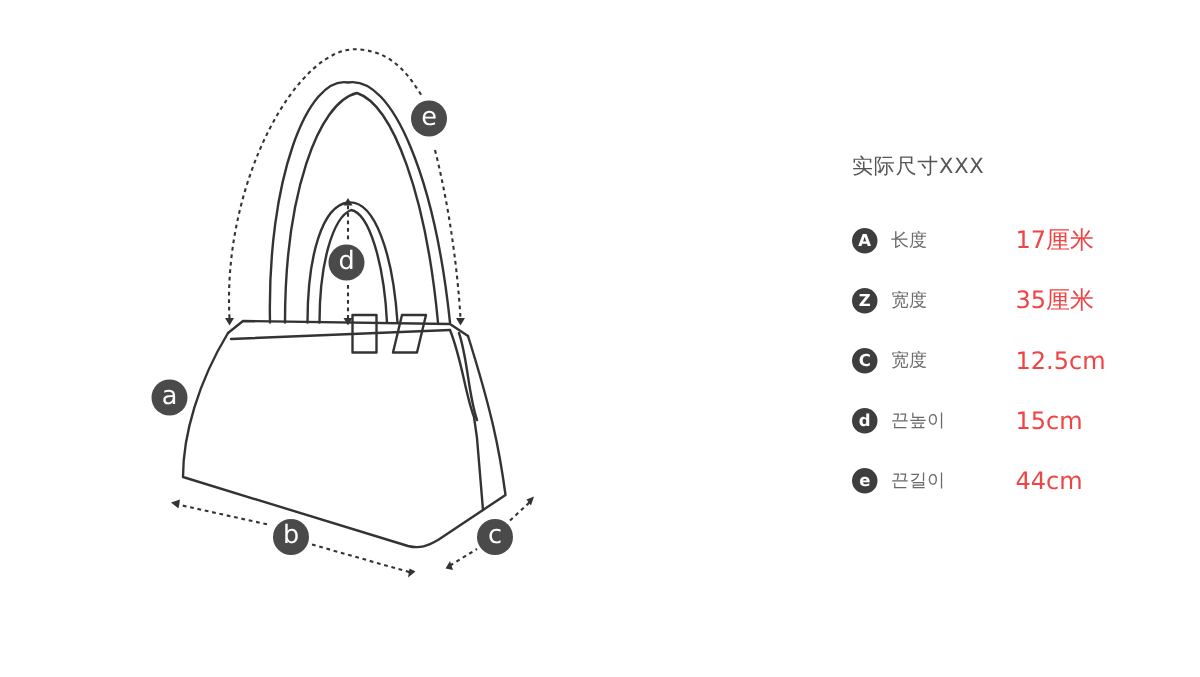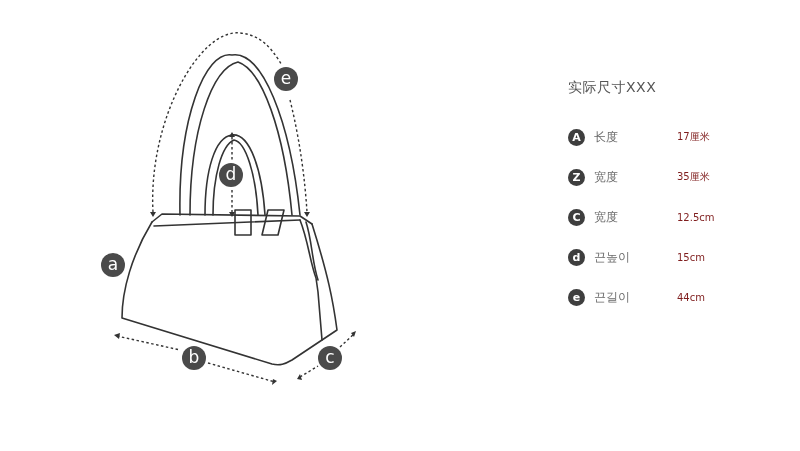--- a/index.html
+++ b/index.html
@@ -4,29 +4,29 @@
   <style>
     html, body { margin: 0; padding: 0; background: #ffffff; }
     body { width: 800px; height: 451px; position: relative; overflow: hidden; font-family: "DejaVu Sans", "Liberation Sans", sans-serif; }
     .diagram { position: absolute; left: 0; top: 0; width: 560px; height: 451px; }
     .diagram svg { position: absolute; left: 0; top: 0; }
     .marker {
       position: absolute; width: 24px; height: 24px; border-radius: 50%;
       background: #4a4a4a; color: #ffffff; text-align: center; line-height: 22px;
       font-size: 17px; font-family: "DejaVu Sans", sans-serif;
     }
-    .spec { position: absolute; left: 568px; top: 79px; width: 220px; }
+    .spec { position: absolute; left: 568px; top: 102px; width: 220px; }
     .spec-title { font-size: 14px; color: #555555; letter-spacing: 0.5px; margin: 0 0 30px 0; font-family: "DejaVu Sans", sans-serif; }
     .spec-row { display: flex; align-items: center; height: 20px; margin-bottom: 20px; }
     .spec-badge {
       width: 17px; height: 17px; border-radius: 50%; background: #3e3e3e; color: #fff;
       font-size: 11px; line-height: 17px; text-align: center; font-weight: bold; margin-right: 9px;
     }
     .spec-label { font-size: 12px; color: #6a6a6a; width: 83px; }
-    .spec-value { font-size: 10px; color: #7f1d1d; }
+    .spec-value { font-size: 16px; color: #ef4444; }
   </style>
 </head>
 <body>
 
 <div class="diagram">
   <svg width="560" height="451" viewBox="0 0 560 451">
     <g fill="none" stroke="#333" stroke-width="1.6" stroke-linejoin="round" stroke-linecap="round">
 
       <path d="M180 215 C 178 120, 205 50, 232 55 C 262 50, 290 120, 300 215"></path>
       <path d="M190 215 C 190 130, 212 68, 238 62 C 262 70, 284 130, 292 215"></path>

